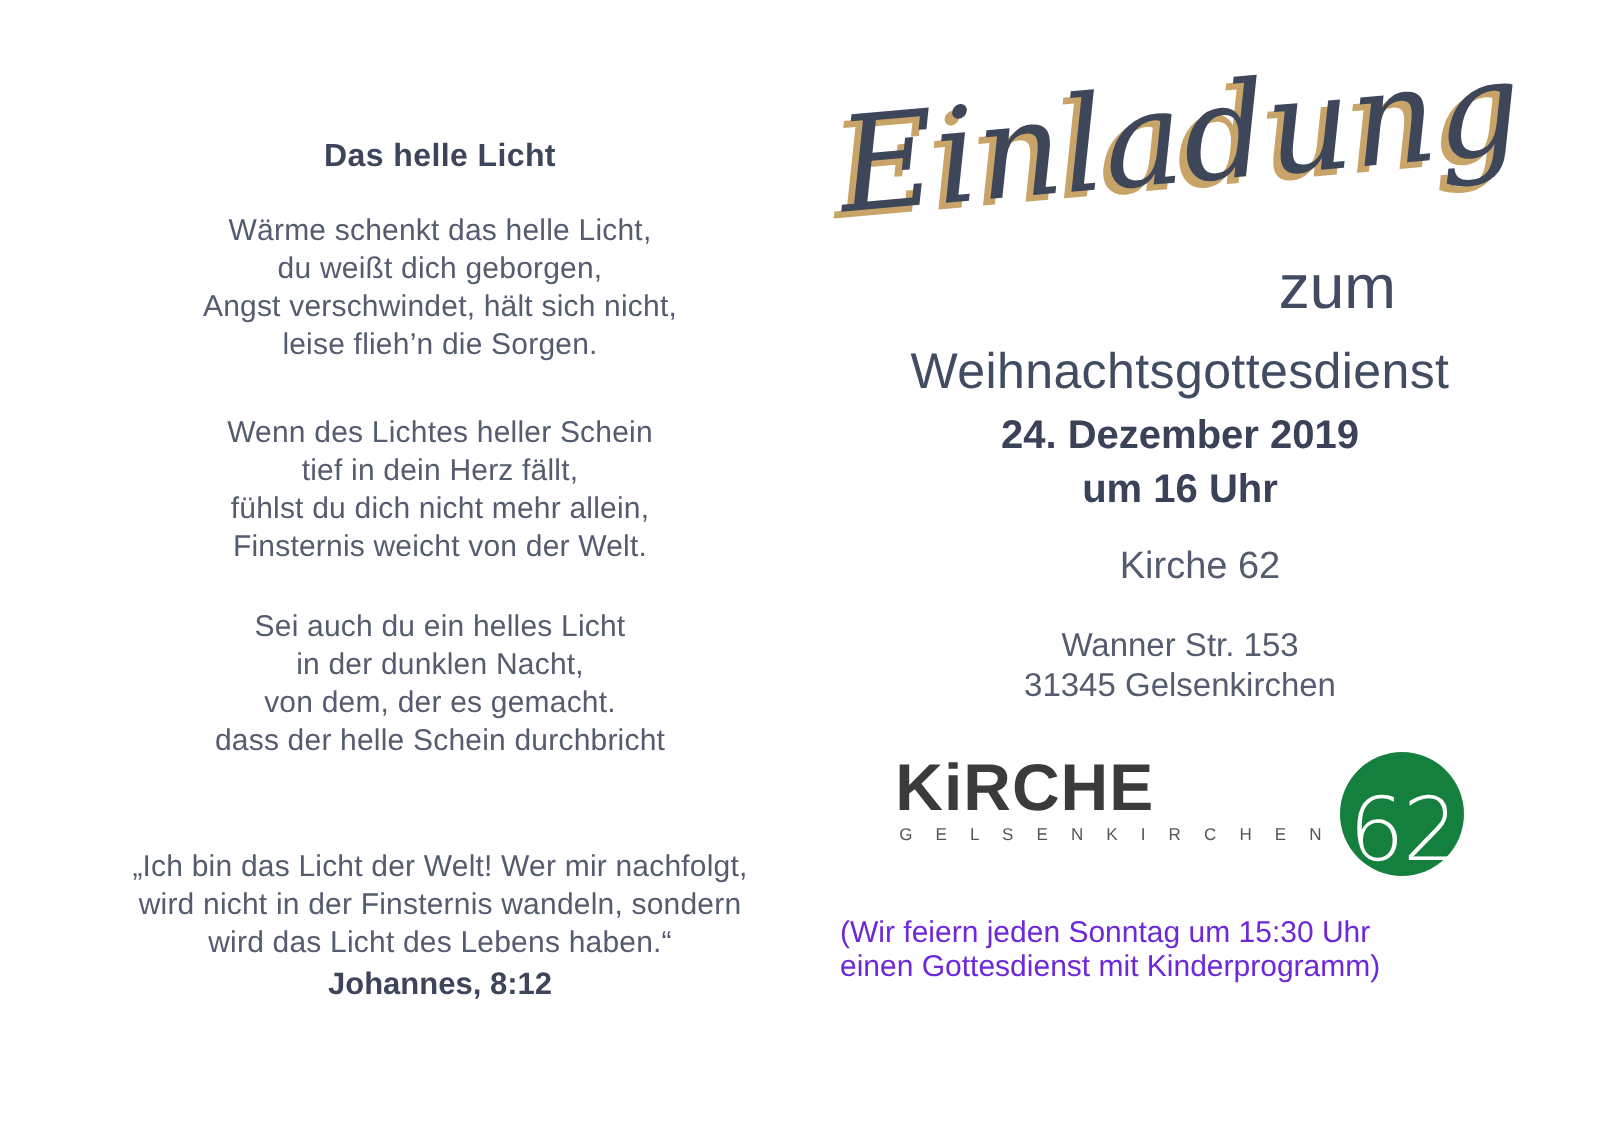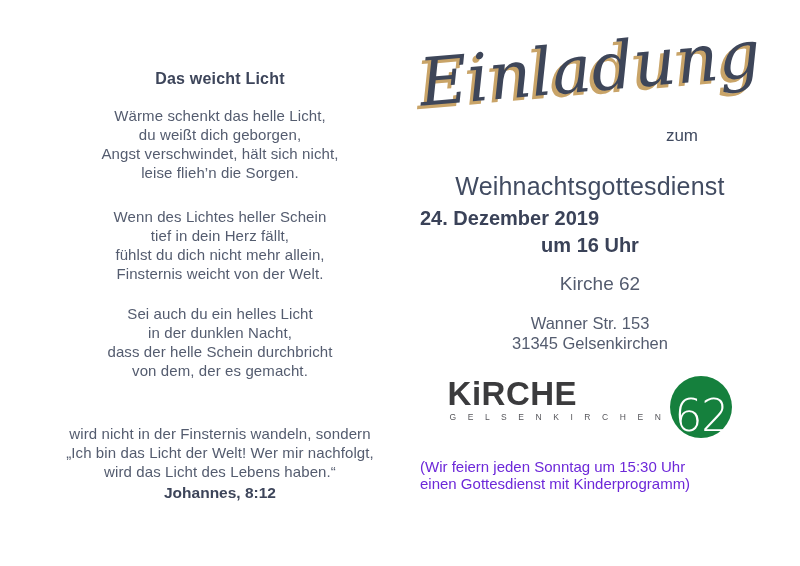--- a/index.html
+++ b/index.html
@@ -24,23 +24,23 @@
 
   .script-title { position:absolute; top:30px; left:-12px; width:364px; text-align:center; }
   .script-title .txt {
     display:inline-block;
     font-family:"DejaVu Serif", serif; font-style:italic; font-weight:400;
     font-size:66px; color:#3e4659;
     text-shadow:-4px 3px 0 #c9a468;
     transform:rotate(-5deg);
     white-space:nowrap;
   }
-  .zum { position:absolute; top:126px; right:62px; font-size:17px; color:#414b61; }
+  .zum { position:absolute; top:126px; right:62px; font-size:31px; color:#414b61; }
   .event-name { position:absolute; top:172px; left:0; width:100%; text-align:center; font-size:25px; color:#414b61; letter-spacing:0.2px; }
-  .event-date { position:absolute; top:207px; left:0; width:100%; text-align:left; font-size:20px; font-weight:700; color:#3a4258; }
+  .event-date { position:absolute; top:207px; left:0; width:100%; text-align:center; font-size:20px; font-weight:700; color:#3a4258; }
   .event-time { position:absolute; top:234px; left:0; width:100%; text-align:center; font-size:20px; font-weight:700; color:#3a4258; }
   .venue      { position:absolute; top:273px; left:10px; width:100%; text-align:center; font-size:19px; color:#545c6f; }
   .address    { position:absolute; top:314px; left:0; width:100%; text-align:center; font-size:16.5px; line-height:19.5px; color:#545c6f; }
 
   .logo { position:absolute; top:377px; left:0; width:100%; display:flex; justify-content:center; align-items:flex-start; }
   .logo-text { text-align:left; }
   .logo-brand { font-size:33px; font-weight:700; color:#3b3b3d; line-height:33px; letter-spacing:0.5px; }
   .logo-city  { font-size:8.5px; font-weight:400; letter-spacing:4.6px; color:#55555a; margin-top:2px; padding-left:2px; white-space:nowrap; }
   .logo-circle {
     width:62px; height:62px; margin-left:5px; margin-top:-1px;
@@ -53,46 +53,46 @@
   }
 
   .note { position:absolute; top:458px; left:0; width:100%; font-size:15px; line-height:17px; color:#6d28d9; }
 </style>
 </head>
 <body>
 
 <div class="card">
 
   <div class="left-col">
-    <div class="poem-title">Das weicht Licht</div>
+    <div class="poem-title">Das helle Licht</div>
 
     <div class="stanza stanza-2">
       <div>Wärme schenkt das helle Licht,</div>
       <div>du weißt dich geborgen,</div>
       <div>Angst verschwindet, hält sich nicht,</div>
       <div>leise flieh’n die Sorgen.</div>
     </div>
 
     <div class="stanza stanza-1">
       <div>Wenn des Lichtes heller Schein</div>
       <div>tief in dein Herz fällt,</div>
       <div>fühlst du dich nicht mehr allein,</div>
       <div>Finsternis weicht von der Welt.</div>
     </div>
 
     <div class="stanza stanza-3">
       <div>Sei auch du ein helles Licht</div>
       <div>in der dunklen Nacht,</div>
+      <div>von dem, der es gemacht.</div>
       <div>dass der helle Schein durchbricht</div>
-      <div>von dem, der es gemacht.</div>
     </div>
 
     <div class="quote">
+      <div>„Ich bin das Licht der Welt! Wer mir nachfolgt,</div>
       <div>wird nicht in der Finsternis wandeln, sondern</div>
-      <div>„Ich bin das Licht der Welt! Wer mir nachfolgt,</div>
       <div>wird das Licht des Lebens haben.“</div>
     </div>
     <div class="quote-source">Johannes, 8:12</div>
   </div>
 
   <div class="right-col">
 
     <div class="script-title">
       <span class="txt">Einladung</span>
     </div>

